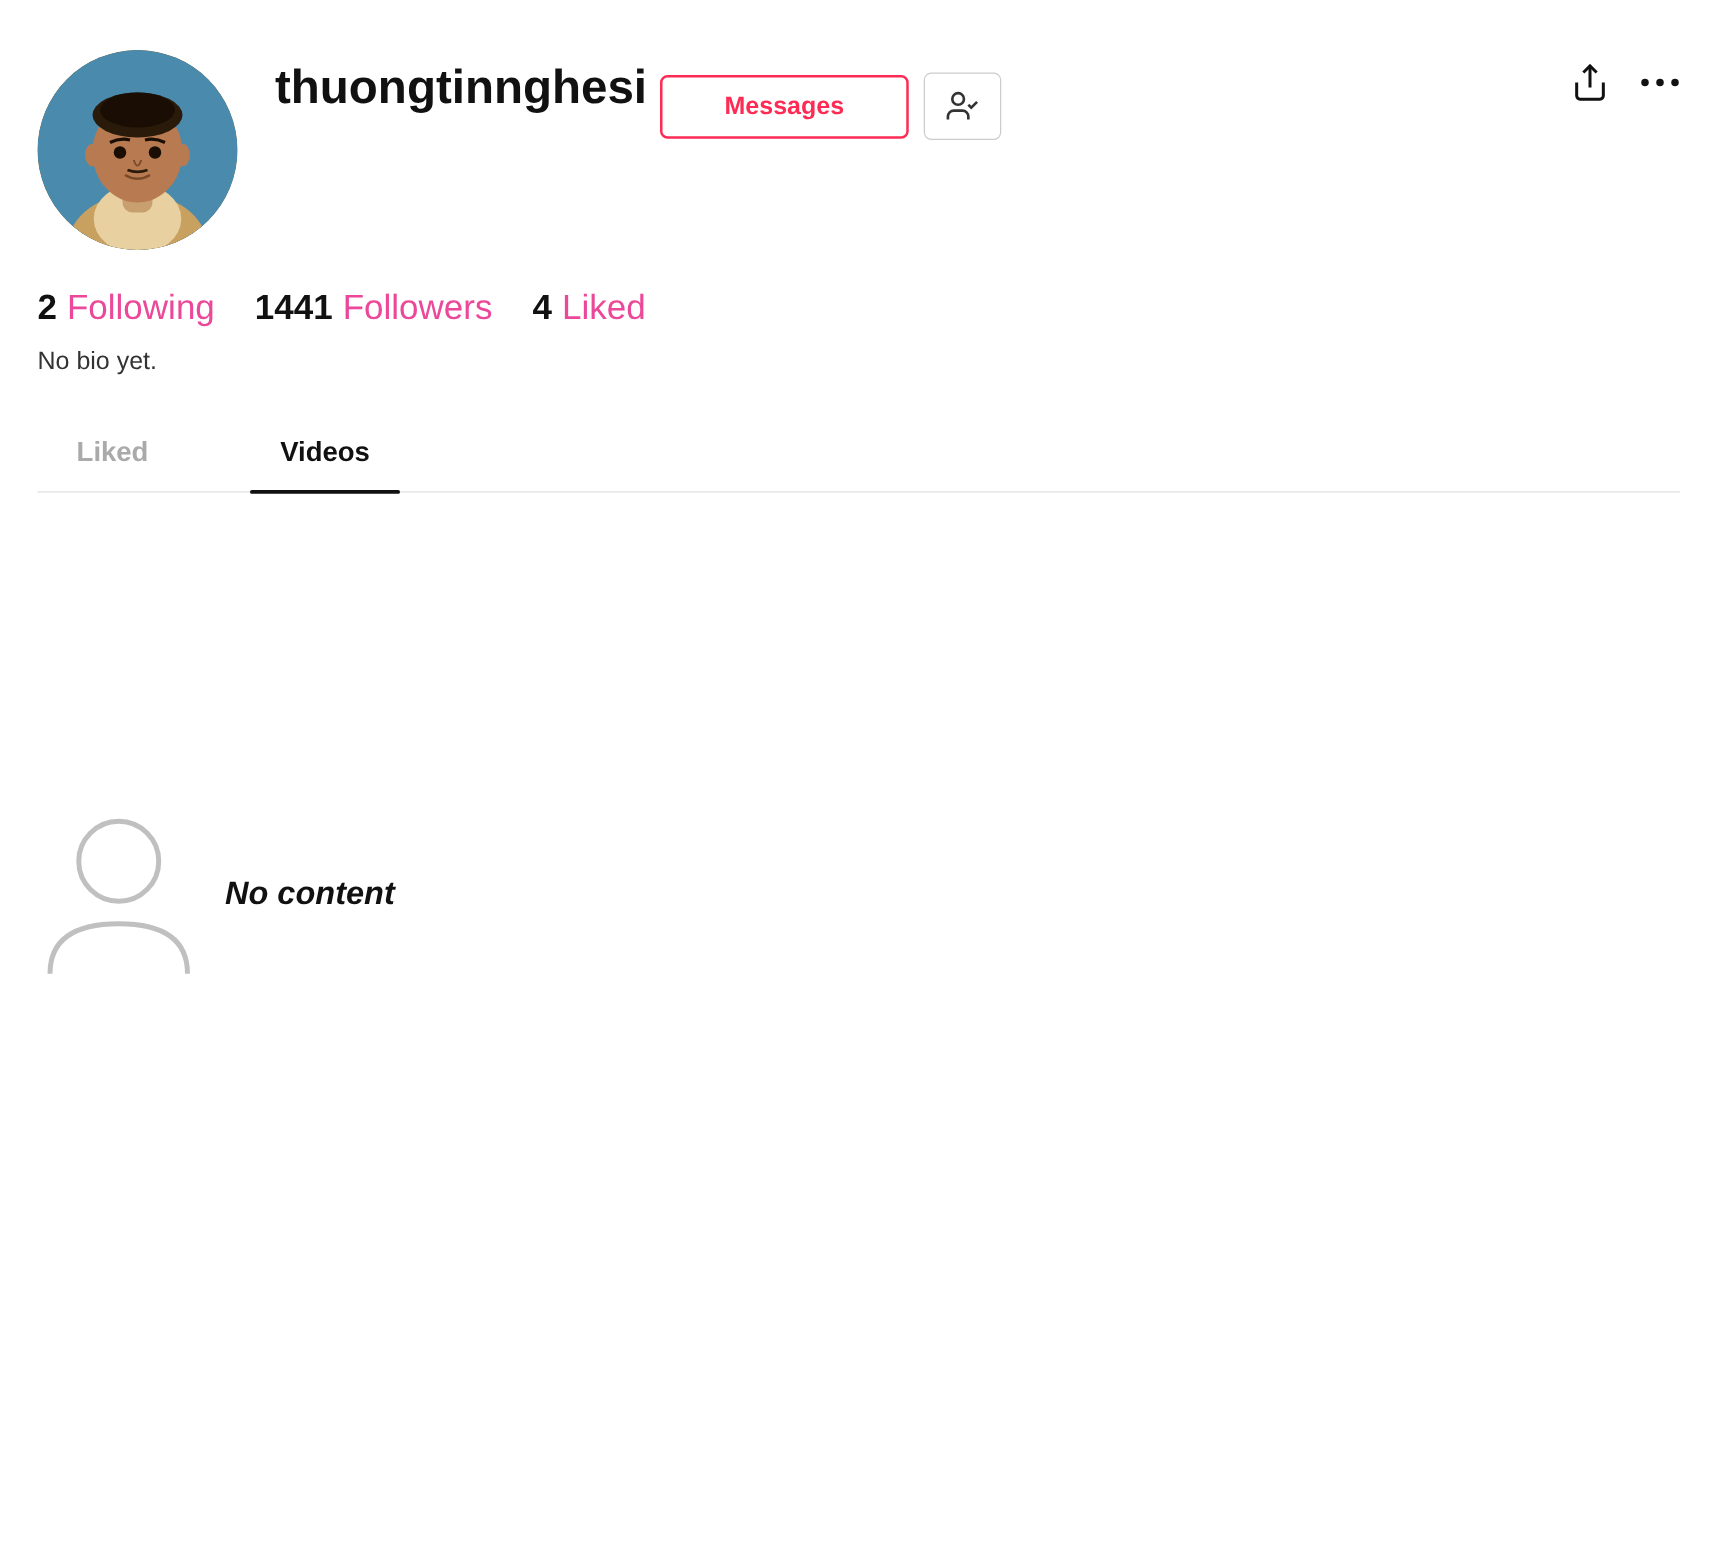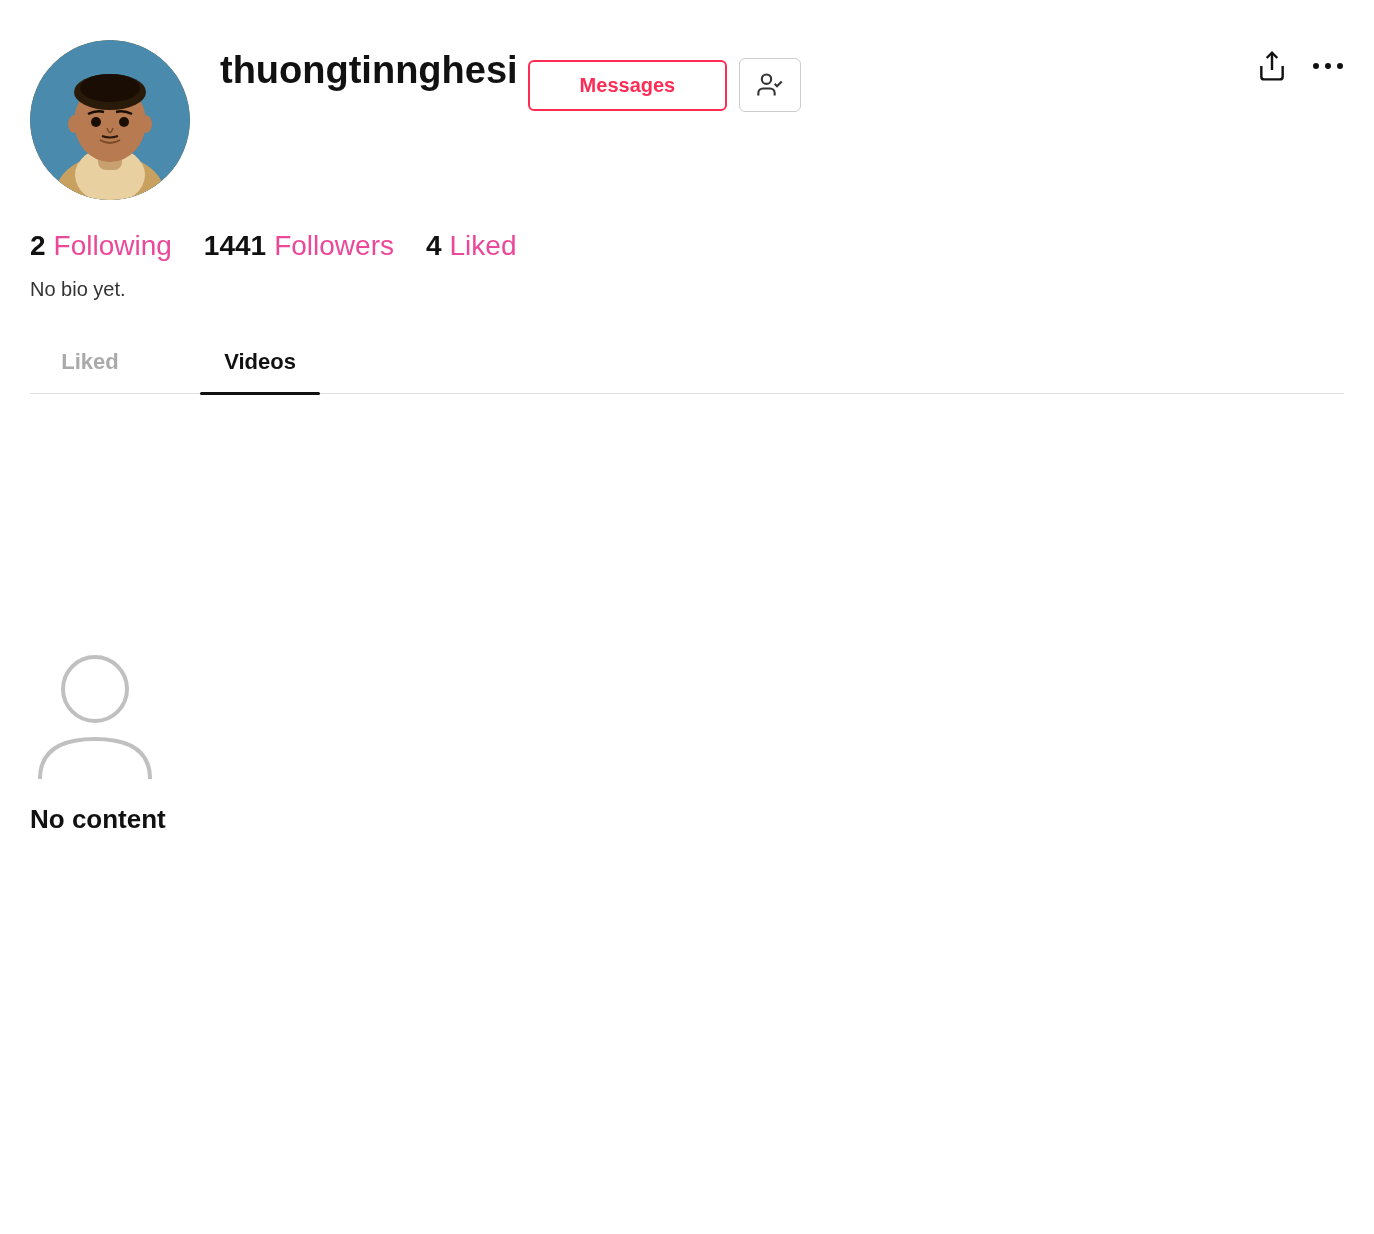--- a/index.html
+++ b/index.html
@@ -173,25 +173,26 @@
       bottom: -1.5px;
       left: 0;
       width: 100%;
       height: 3px;
       background: #111;
       border-radius: 2px;
     }
 
     .empty-content {
       display: flex;
-      flex-direction: column;
-      align-items: flex-start;
+      flex-direction: row;
+      align-items: center;
       padding-right: 180px;
       padding-top: 250px;
       gap: 20px;
+      font-style: italic;
     }
 
     .empty-icon {
       display: flex;
       justify-content: center;
     }
 
     .no-content-label {
       font-size: 26px;
       font-weight: 700;

